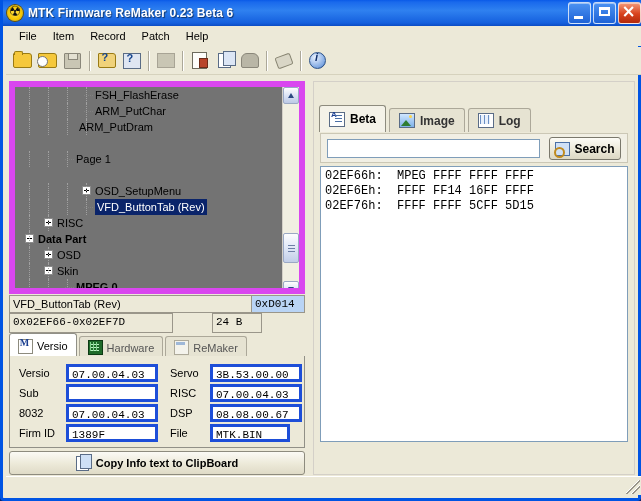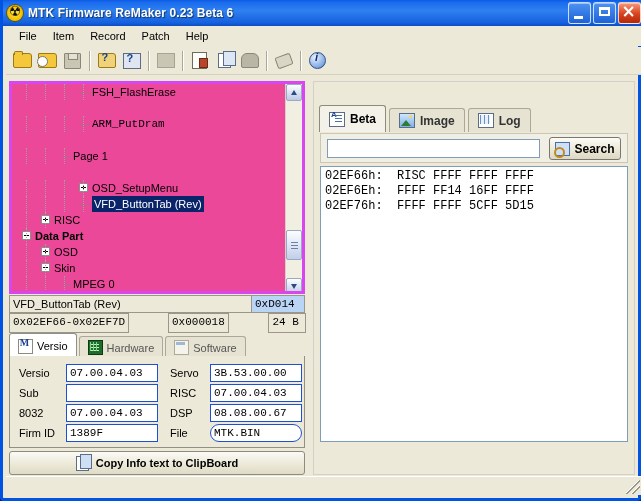--- a/index.html
+++ b/index.html
@@ -101,22 +101,22 @@
   .ic-undo{width:16px;height:13px;background:#b9b6a6;border:1px solid #8a877a;border-radius:6px 6px 2px 2px;}
   
   .ic-eraser{width:14px;height:10px;background:#d9d6c6;border:1px solid #85826f;transform:rotate(-20deg);border-radius:2px;}
   
   .ic-info{width:15px;height:15px;border-radius:50%;background:radial-gradient(circle at 35% 30%,#eaf2ff,#7fa8e2 70%,#36609f);border:1px solid #2c5288;}
   .ic-info::after{content:"i";position:absolute;left:0;top:-2px;width:13px;text-align:center;font-size:11px;font-weight:bold;font-style:italic;color:#11306b;}
 
   
   #treepanel{
     position:absolute;left:6px;top:81px;width:296px;height:213px;
-    background:#ec4899;
-    border:3px solid #d946ef;
+    background:#737373;
+    border:6px solid #d946ef;
     box-sizing:border-box;
     overflow:hidden;
   }
   #treeinner{position:absolute;left:0;top:0;width:280px;height:211px;overflow:hidden;}
   .tnode{
     position:relative;height:16px;line-height:16px;font-size:11px;
     white-space:nowrap;color:#000;
     font-family:"Liberation Sans",sans-serif;
   }
   .tnode .lbl{position:absolute;top:0;}
@@ -199,21 +199,21 @@
 
   #leftpane{
     position:absolute;left:6px;top:356px;width:296px;height:92px;
     border:1px solid #919087;border-top:none;background:#ece9d8;
     box-sizing:border-box;
   }
   .frow{position:absolute;height:19px;}
   .flabel{font-size:11px;line-height:19px;color:#000;}
   .fbox{
     position:absolute;height:18px;box-sizing:border-box;
-    border:1px solid #1d4ed8;background:#fff;
+    border:3px solid #1d4ed8;background:#fff;
     font-family:"Liberation Mono","DejaVu Sans Mono",monospace;
     font-size:11px;line-height:16px;padding-left:3px;color:#000;
     white-space:nowrap;overflow:hidden;
   }
   #copybtn{
     position:absolute;left:6px;top:451px;width:296px;height:24px;
     box-sizing:border-box;
     background:linear-gradient(180deg,#fbfaf5,#ece9d8 55%,#dfdbc7);
     border:1px solid #8d8b7e;border-radius:3px;
     display:flex;align-items:center;justify-content:center;gap:7px;
@@ -374,27 +374,35 @@
   <div id="treepanel">
     <div id="treeinner">
         <div class="tnode" style="top: 0px; position: absolute; left: 0px; width: 280px;">
           <span class="dash" style="left: 69px;"></span>
           <span class="vline" style="left: 14px; top: 0px; height: 16px;"></span>
           <span class="vline" style="left: 33px; top: 0px; height: 16px;"></span>
           <span class="vline" style="left: 52px; top: 0px; height: 16px;"></span>
           <span class="vline" style="left: 71px; top: 0px; height: 16px;"></span>
           <span class="lbl" style="left: 80px;">FSH_FlashErase</span>
         </div>
+        <div class="tnode" style="top: 16px; position: absolute; left: 0px; width: 280px;">
+          <span class="dash" style="left: 69px;"></span>
+          <span class="vline" style="left: 14px; top: 0px; height: 16px;"></span>
+          <span class="vline" style="left: 33px; top: 0px; height: 16px;"></span>
+          <span class="vline" style="left: 52px; top: 0px; height: 16px;"></span>
+          <span class="vline" style="left: 71px; top: 0px; height: 16px;"></span>
+          <span class="lbl" style="left: 80px;">ARM_PutChar</span>
+        </div>
         <div class="tnode" style="top: 32px; position: absolute; left: 0px; width: 280px;">
           <span class="dash" style="left: 69px;"></span>
           <span class="vline" style="left: 14px; top: 0px; height: 16px;"></span>
           <span class="vline" style="left: 33px; top: 0px; height: 16px;"></span>
           <span class="vline" style="left: 52px; top: 0px; height: 16px;"></span>
           <span class="vline" style="left: 71px; top: 0px; height: 16px;"></span>
-          <span class="lbl" style="left: 80px; font-family: Liberation Mono, monospace;">ARM_PutDram</span>
+          <span class="lbl" style="left: 64px;">ARM_PutDram</span>
         </div>
         <div class="tnode" style="top: 64px; position: absolute; left: 0px; width: 280px;">
           <span class="dash" style="left: 50px;"></span>
           <span class="vline" style="left: 14px; top: 0px; height: 16px;"></span>
           <span class="vline" style="left: 33px; top: 0px; height: 16px;"></span>
           <span class="vline" style="left: 52px; top: 0px; height: 16px;"></span>
           <span class="lbl" style="left: 61px;">Page 1</span>
         </div>
         <div class="tnode" style="top: 96px; position: absolute; left: 0px; width: 280px;">
           <span class="pm plus" style="left: 67px;"></span>
@@ -433,21 +441,21 @@
           <span class="pm plus" style="left: 29px;"></span>
           <span class="vline" style="left: 14px; top: 0px; height: 16px;"></span>
           <span class="vline" style="left: 33px; top: 0px; height: 16px;"></span>
           <span class="lbl" style="left: 42px;">OSD</span>
         </div>
         <div class="tnode" style="top: 192px; position: absolute; left: 0px; width: 280px;">
           <span class="dash" style="left: 50px;"></span>
           <span class="vline" style="left: 14px; top: 0px; height: 16px;"></span>
           <span class="vline" style="left: 33px; top: 0px; height: 16px;"></span>
           <span class="vline" style="left: 52px; top: 0px; height: 16px;"></span>
-          <span class="lbl" style="left: 61px;">MPEG 0</span>
+          <span class="lbl" style="left: 61px; font-weight: bold;">MPEG 0</span>
         </div>
         <div class="tnode" style="top: 208px; position: absolute; left: 0px; width: 280px;">
           <span class="vline" style="left: 14px; top: 0px; height: 16px;"></span>
           <span class="vline" style="left: 33px; top: 0px; height: 16px;"></span>
           <span class="vline" style="left: 52px; top: 0px; height: 16px;"></span>
           <span class="lbl" style="left: 61px;">MPEG 1 (Empty)</span>
         </div>
       </div>
     <div id="treescroll">
       <div class="sbtn up"></div>
@@ -455,57 +463,56 @@
       <div class="sbtn dn"></div>
     </div>
   </div>
 
   <div id="inforow1">
     <div class="icell" style="width:243px">VFD_ButtonTab (Rev)</div>
     <div class="icell mono hl" style="width:54px">0xD014</div>
   </div>
   <div id="inforow2">
     <div class="icell mono" style="width:164px">0x02EF66-0x02EF7D</div>
-    <div class="icell mono" style="width:83px">0x000018</div>
     <div class="icell mono" style="width:50px">24 B</div>
   </div>
 
   <div id="lefttabs">
     <div class="ltab active">
       <span class="tabico ti-m"></span>
       <span>Versio</span>
     </div>
     <div class="ltab">
       <span class="tabico ti-hw"></span>
       <span>Hardware</span>
     </div>
     <div class="ltab">
       <span class="tabico ti-sw"></span>
-      <span>Software</span>
+      <span>ReMaker</span>
     </div>
   </div>
 
   <div id="leftpane">
     <div class="frow" style="left:9px;top:8px;"><span class="flabel">Versio</span></div>
     <div class="fbox" style="left:56px;top:8px;width:92px;">07.00.04.03</div>
     <div class="frow" style="left:9px;top:28px;"><span class="flabel">Sub</span></div>
     <div class="fbox" style="left:56px;top:28px;width:92px;"></div>
     <div class="frow" style="left:9px;top:48px;"><span class="flabel">8032</span></div>
     <div class="fbox" style="left:56px;top:48px;width:92px;">07.00.04.03</div>
     <div class="frow" style="left:9px;top:68px;"><span class="flabel">Firm ID</span></div>
     <div class="fbox" style="left:56px;top:68px;width:92px;">1389F</div>
 
     <div class="frow" style="left:160px;top:8px;"><span class="flabel">Servo</span></div>
     <div class="fbox" style="left:200px;top:8px;width:92px;">3B.53.00.00</div>
     <div class="frow" style="left:160px;top:28px;"><span class="flabel">RISC</span></div>
     <div class="fbox" style="left:200px;top:28px;width:92px;">07.00.04.03</div>
     <div class="frow" style="left:160px;top:48px;"><span class="flabel">DSP</span></div>
     <div class="fbox" style="left:200px;top:48px;width:92px;">08.08.00.67</div>
     <div class="frow" style="left:160px;top:68px;"><span class="flabel">File</span></div>
-    <div class="fbox" style="left:200px;top:68px;width:92px;border-radius:9px;">MTK.BIN</div>
+    <div class="fbox" style="left:200px;top:68px;width:80px;">MTK.BIN</div>
   </div>
 
   <div id="copybtn">
     <span class="ic-clip"></span>
     <span>Copy Info text to ClipBoard</span>
   </div>
 
   <div id="rightgroup"></div>
 
   <div id="righttabs">
@@ -525,21 +532,21 @@
 
   <div id="searchbar">
     <input id="searchinput" type="text" placeholder="" style="">
     <div id="searchbtn">
       <span class="ic-srch"></span>
       <span>Search</span>
     </div>
   </div>
 
   <div id="memoarea">
-    <div class="hexline">02EF66h:  RISC FFFF FFFF FFFF</div>
+    <div class="hexline">02EF66h:  MPEG FFFF FFFF FFFF</div>
     <div class="hexline">02EF6Eh:  FFFF FF14 16FF FFFF</div>
     <div class="hexline">02EF76h:  FFFF FFFF 5CFF 5D15</div>
   </div>
 
   <div id="statusbar">
     <div id="grip"></div>
   </div>
 
 </div>
 

